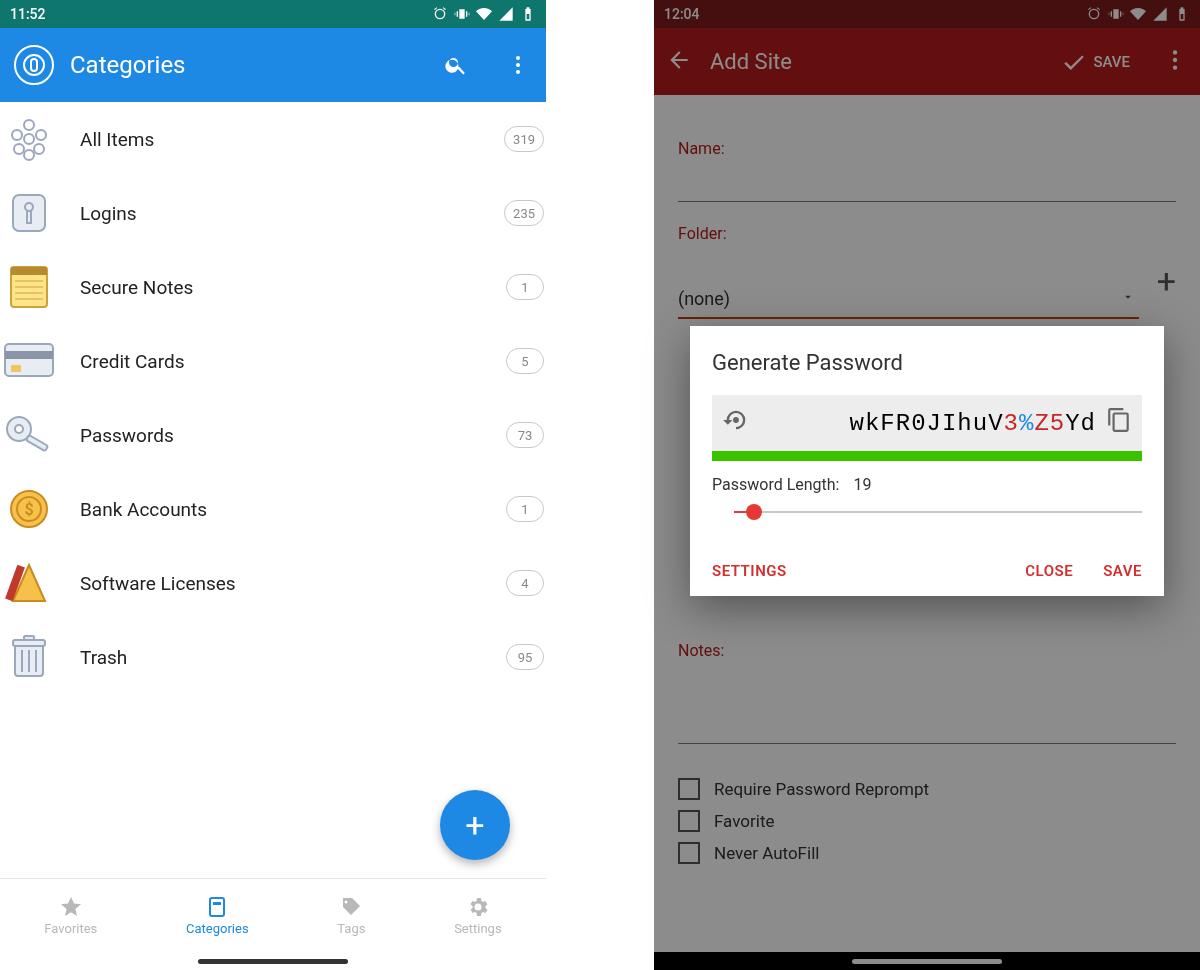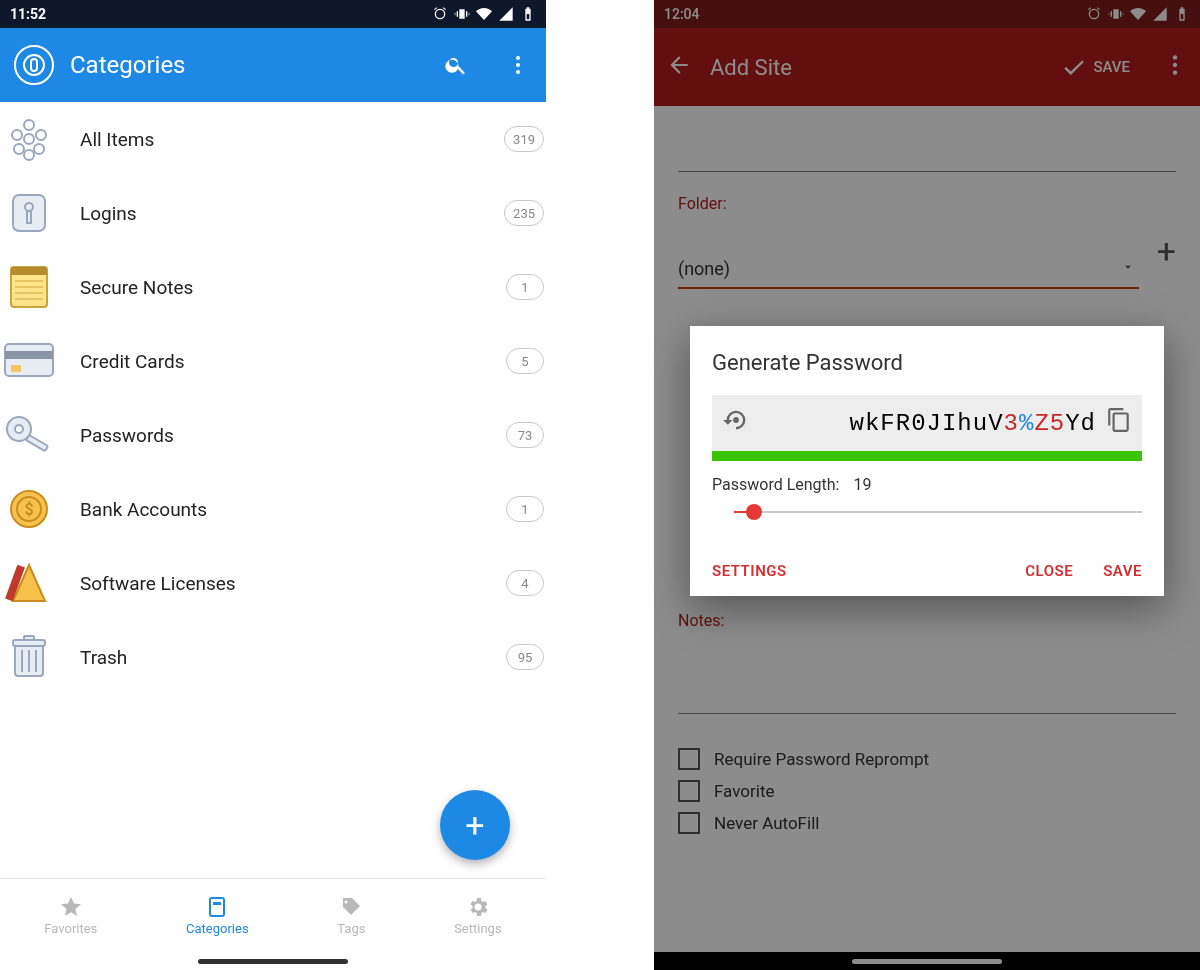--- a/index.html
+++ b/index.html
@@ -23,21 +23,21 @@
   .statusbar {
     height: 28px;
     display: flex;
     align-items: center;
     justify-content: space-between;
     padding: 0 10px;
     color: #fff;
     font-size: 14px;
     font-weight: 500;
   }
-  .sb-blue { background: #0f172a; font-weight: bold; }
+  .sb-blue { background: #0f766e; }
   .sb-darkred { background: #7f1d1d; }
   .sb-icons { display: flex; gap: 6px; align-items: center; }
   .sb-icons svg { width: 16px; height: 16px; fill: #fff; }
   .appbar-blue {
     background: #1e88e5;
     height: 74px;
     display: flex;
     align-items: center;
     padding: 0 14px;
     gap: 16px;
@@ -79,21 +79,21 @@
   .navbar{height:18px;display:flex;align-items:center;justify-content:center;}
   .navpill{width:150px;height:5px;background:#333;border-radius:3px;}
 
   .gap { width: 108px; height:970px; background:#fff; }
 
   
   .phone-right{
     width:546px;height:970px;display:flex;flex-direction:column;position:relative;background:#fff;
   }
   .appbar-red{
-    background:#b71c1c;height:78px;display:flex;align-items:center;padding:12px 12px;gap:18px;
+    background:#b71c1c;height:67px;display:flex;align-items:center;padding:12px 12px;gap:18px;
   }
   .appbar-red svg{fill:#fff;width:26px;height:26px;}
   .appbar-red .title{color:#fff;font-size:22px;font-weight:400;flex:1;}
   .appbar-red .save{display:flex;align-items:center;gap:6px;color:#fff;font-size:15px;font-weight:500;cursor:pointer;}
   .appbar-red .menu{cursor:pointer;margin-left:14px;}
   .form{flex:1;padding:22px 24px 0 24px;display:flex;flex-direction:column;}
   .flabel{color:#b71c1c;font-size:16px;margin-top:22px;}
   .finput{
     border:none;border-bottom:1px solid #7a7a7a;height:40px;font-size:17px;background:transparent;outline:none;
     margin-top:4px;color:#333;
@@ -371,20 +371,21 @@
     <div class="menu">
       <svg viewBox="0 0 24 24">
           <circle cx="12" cy="5" r="2"></circle>
           <circle cx="12" cy="12" r="2"></circle>
           <circle cx="12" cy="19" r="2"></circle>
         </svg>
     </div>
   </div>
 
   <div class="form">
+    <div class="flabel">Name:</div>
     <input class="finput" style="">
 
     <div class="flabel">Folder:</div>
     <div class="folderrow">
       <div class="sel" style="border-bottom:2px solid #c2410c;margin-top:37px;">
         <div class="val">(none)</div>
         <svg class="caret" width="14" height="14" viewBox="0 0 24 24" fill="#555">
             <path d="M7 10l5 5 5-5z"></path>
           </svg>
       </div>

